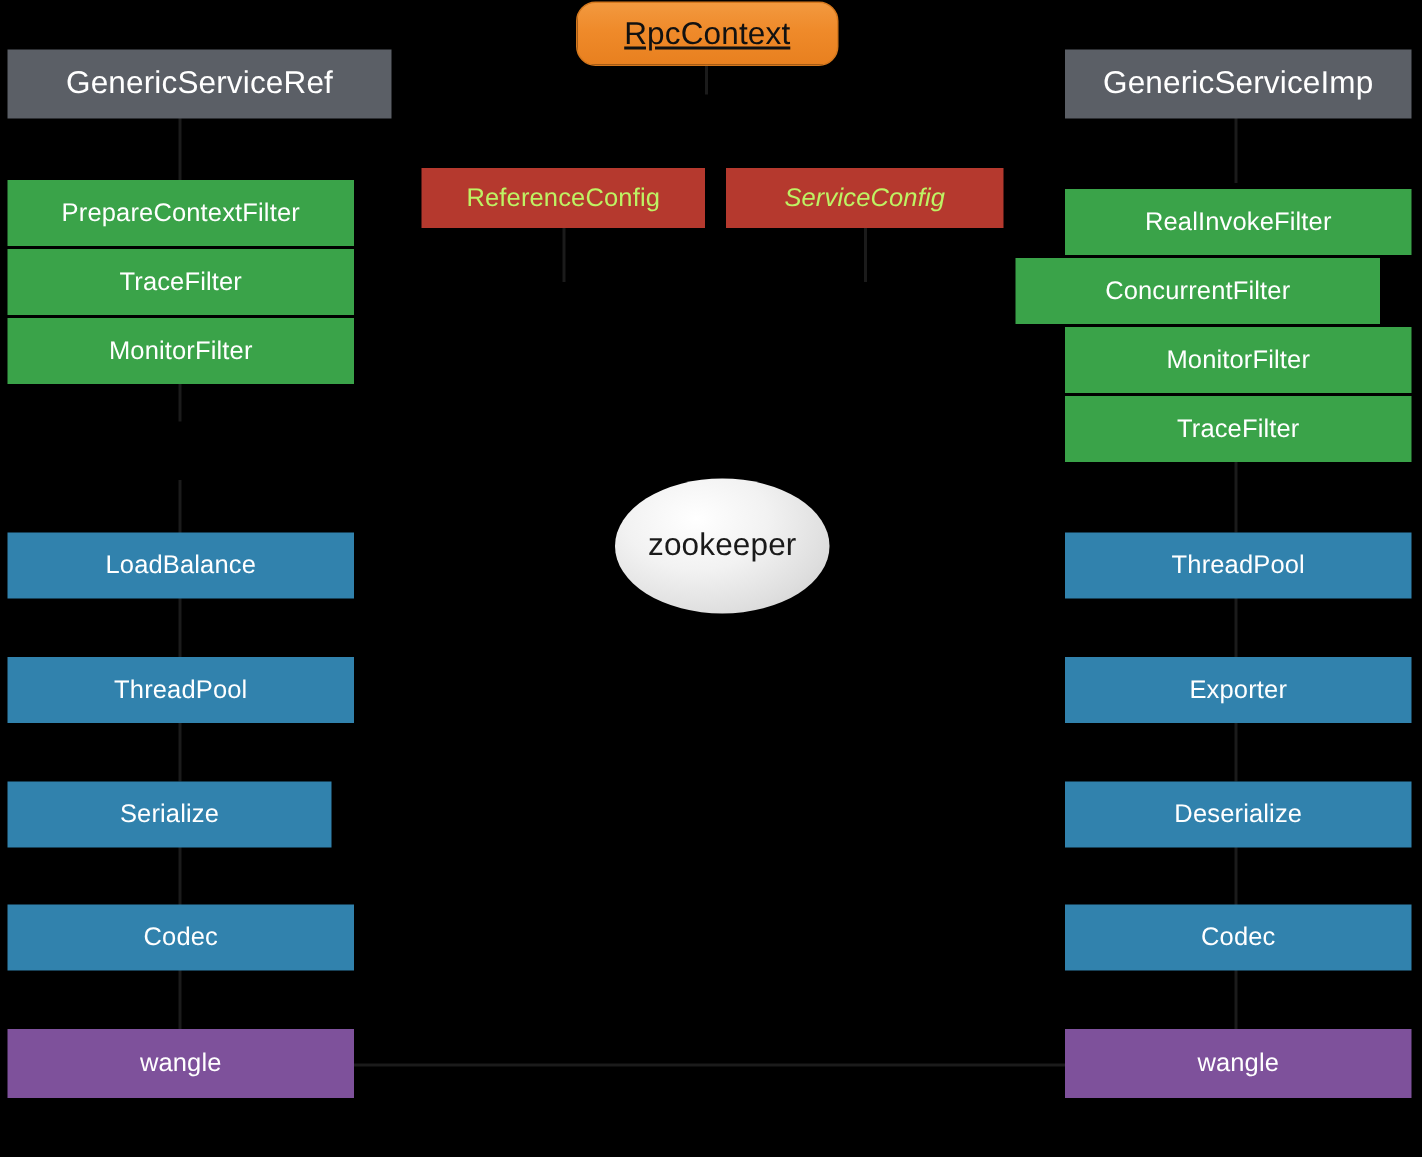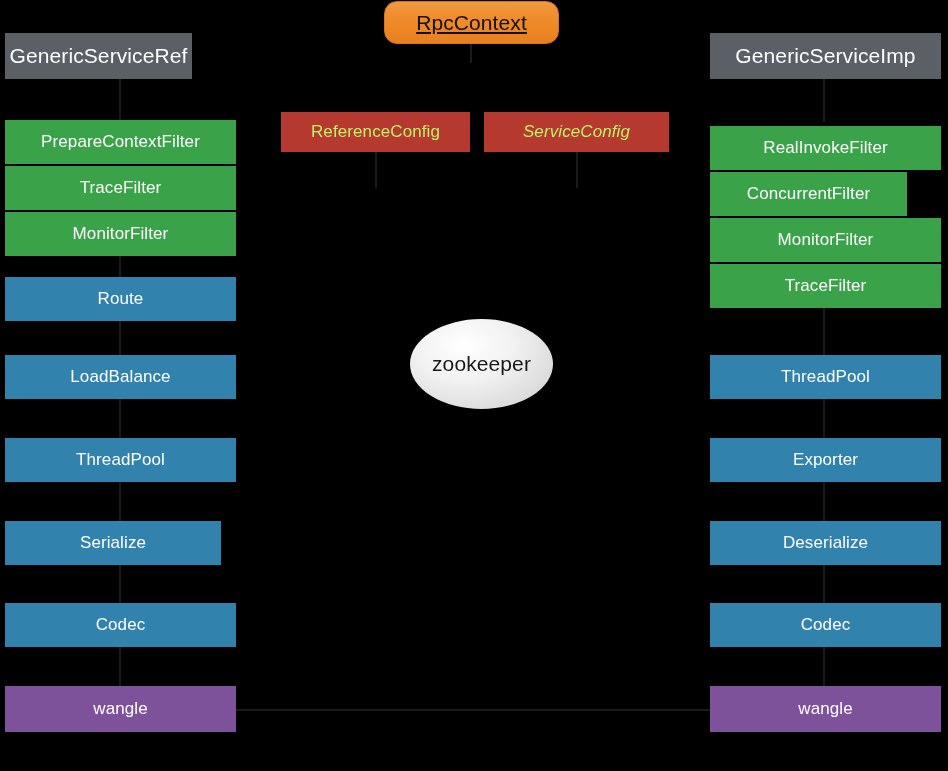--- a/index.html
+++ b/index.html
@@ -100,38 +100,37 @@
   <div class="connector connector-v" style="left:470px; top:43px; height:20px;"></div>
 
   <div class="node node-orange" style="left:384px; top:1px; width:175px; height:43px; font-size:21px;text-decoration:underline;">RpcContext</div>
 
   <div class="node node-red" style="left:281px; top:112px; width:189px; height:40px;">ReferenceConfig</div>
 
   <div class="node node-red" style="left:484px; top:112px; width:185px; height:40px;font-style:italic;">ServiceConfig</div>
 
   <div class="node node-ellipse" style="left:410px; top:319px; width:143px; height:90px; font-size:21px;">zookeeper</div>
 
-  <div class="node node-gray" style="left:5px; top:33px; width:187px; height:46px; font-size:21px;">GenericServiceRef</div>
+  <div class="node node-gray" style="left:5px; top:33px; width:256px; height:46px; font-size:21px;">GenericServiceRef</div>
 
   <div class="node node-green" style="left:5px; top:120px; width:231px; height:44px;">PrepareContextFilter</div>
   <div class="node node-green" style="left:5px; top:166px; width:231px; height:44px;">TraceFilter</div>
   <div class="node node-green" style="left:5px; top:212px; width:231px; height:44px;">MonitorFilter</div>
 
-  <div class="node node-blue" style="left:5px; top:277px; width:231px; height:44px;">Route</div>
   <div class="node node-blue" style="left:5px; top:355px; width:231px; height:44px;">LoadBalance</div>
   <div class="node node-blue" style="left:5px; top:438px; width:231px; height:44px;">ThreadPool</div>
   <div class="node node-blue" style="left:5px; top:521px; width:216px; height:44px;">Serialize</div>
   <div class="node node-blue" style="left:5px; top:603px; width:231px; height:44px;">Codec</div>
 
   <div class="node node-purple" style="left:5px; top:686px; width:231px; height:46px;">wangle</div>
 
   <div class="node node-gray" style="left:710px; top:33px; width:231px; height:46px; font-size:21px;">GenericServiceImp</div>
 
   <div class="node node-green" style="left:710px; top:126px; width:231px; height:44px;">RealInvokeFilter</div>
-  <div class="node node-green" style="left:710px; top:172px; width:197px; height:44px;">ConcurrentFilter</div>
+  <div class="node node-green" style="left:677px; top:172px; width:243px; height:44px;">ConcurrentFilter</div>
   <div class="node node-green" style="left:710px; top:218px; width:231px; height:44px;">MonitorFilter</div>
   <div class="node node-green" style="left:710px; top:264px; width:231px; height:44px;">TraceFilter</div>
 
   <div class="node node-blue" style="left:710px; top:355px; width:231px; height:44px;">ThreadPool</div>
   <div class="node node-blue" style="left:710px; top:438px; width:231px; height:44px;">Exporter</div>
   <div class="node node-blue" style="left:710px; top:521px; width:231px; height:44px;">Deserialize</div>
   <div class="node node-blue" style="left:710px; top:603px; width:231px; height:44px;">Codec</div>
 
   <div class="node node-purple" style="left:710px; top:686px; width:231px; height:46px;">wangle</div>
 

